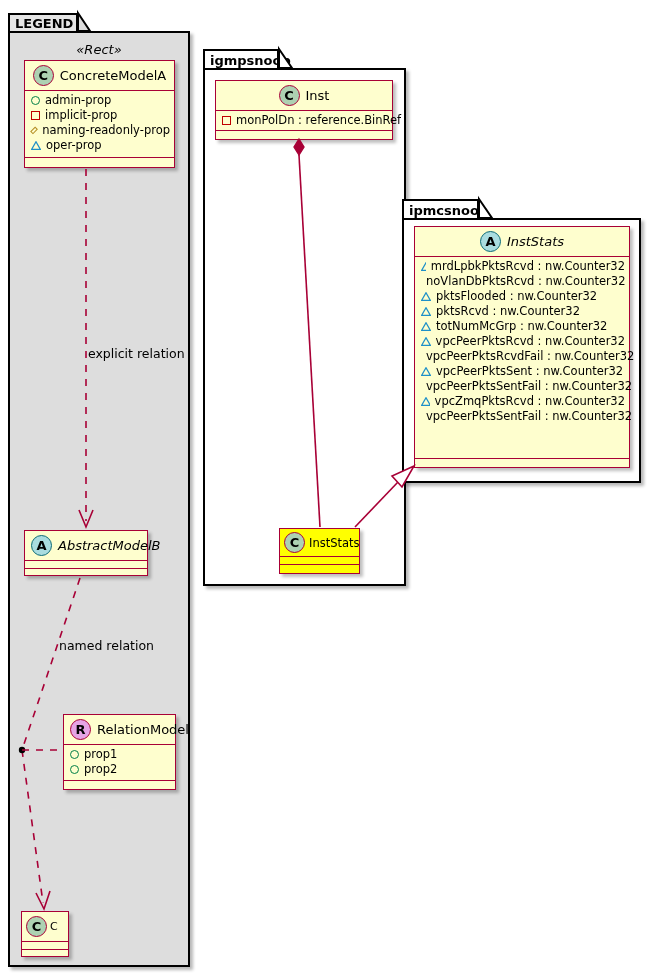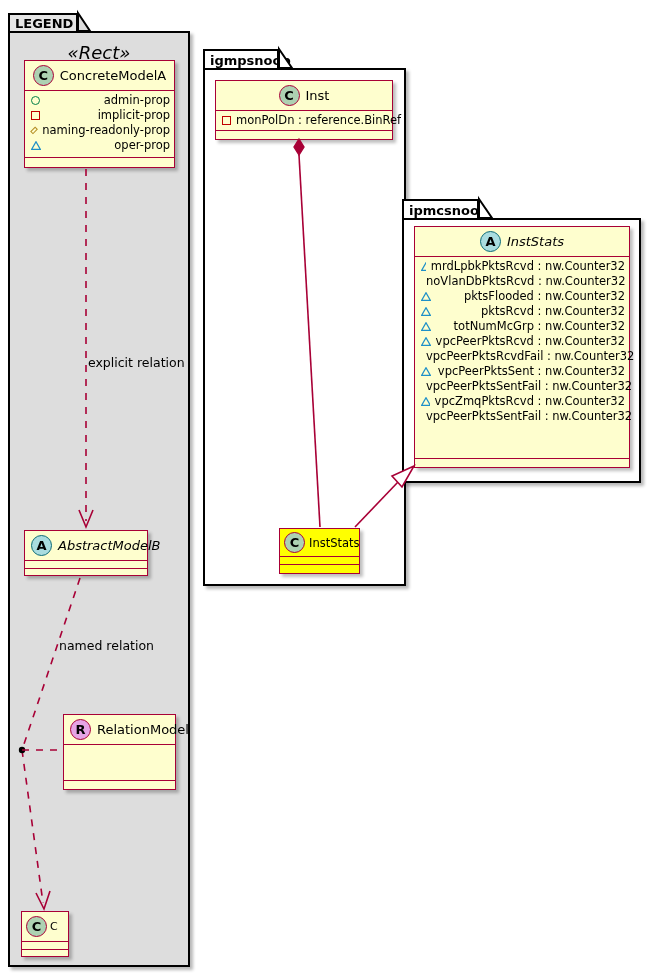--- a/index.html
+++ b/index.html
@@ -18,23 +18,23 @@
 
   
   .cls{position:absolute;box-sizing:border-box;border:1.5px solid #A80036;background:#FEFECE;
        box-shadow:3px 3px 3px rgba(0,0,0,0.25);}
   .cls.hl{background:#FFFF00;}
   .cls-title{display:flex;align-items:center;justify-content:center;gap:6px;
              padding:4px 8px;font-size:13px;color:#000;}
   .cls-sep{border-top:1.5px solid #A80036;}
   .cls-body{padding:2px 4px 2px 6px;}
   .attr{display:flex;align-items:center;gap:5px;font-size:11.5px;color:#000;
-        line-height:15px;white-space:nowrap;justify-content:space-between;}
-
-  .stereo{position:absolute;font-size:18px;font-style:italic;color:#000;text-align:center;}
+        line-height:15px;white-space:nowrap;}
+
+  .stereo{position:absolute;font-size:13px;font-style:italic;color:#000;text-align:center;}
 
   
   .badge{width:19px;height:19px;border-radius:50%;display:inline-flex;align-items:center;
          justify-content:center;font-size:13px;font-weight:bold;color:#000;flex:none;}
   .badge-C{background:#ADD1B2;border:1.5px solid #A80036;}
   .badge-A{background:#A9DCDF;border:1.5px solid #0C6B77;}
   .badge-R{background:#E5A4E5;border:1.5px solid #A80036;}
   .cls-name{font-size:13px;color:#000;}
   .cls-name.ital{font-style:italic;}
 
@@ -101,20 +101,30 @@
   <div class="cls-sep"></div>
   <div class="cls-sep" style="margin-top:7px;"></div>
 </div>
 
 <div class="cls" style="left:63px;top:714px;width:113px;height:76px;">
   <div class="cls-title" style="justify-content:flex-start;padding-left:6px;">
     <span class="badge badge-R">R</span>
     <span class="cls-name">RelationModel</span>
   </div>
   <div class="cls-sep"></div>
+  <div class="cls-body">
+    <div class="attr">
+      <span class="gl gl-circle"></span>
+      <span>prop1</span>
+    </div>
+    <div class="attr">
+      <span class="gl gl-circle"></span>
+      <span>prop2</span>
+    </div>
+  </div>
   <div class="cls-sep" style="position:absolute;left:0;right:0;bottom:8px;"></div>
 </div>
 
 <div class="cls" style="left:21px;top:911px;width:48px;height:46px;">
   <div class="cls-title" style="justify-content:flex-start;padding:4px 4px;gap:3px;">
     <span class="badge badge-C">C</span>
     <span class="cls-name" style="font-size:11px;">C</span>
   </div>
   <div class="cls-sep"></div>
   <div class="cls-sep" style="margin-top:7px;"></div>
@@ -251,14 +261,14 @@
 
    InstStats --&gt;
   <polygon points="299,139 304,147 299,155 294,147" fill="#A80036" stroke="#A80036" stroke-width="1.4"></polygon>
   <line x1="299" y1="155" x2="320" y2="527" stroke="#A80036" stroke-width="1.6"></line>
 
    ipmcsnoop InstStats (generalization, hollow triangle) --&gt;
   <line x1="355" y1="527" x2="398" y2="482" stroke="#A80036" stroke-width="1.6"></line>
   <polygon points="414,466 392,476 402,487" fill="#FFFFFF" stroke="#A80036" stroke-width="1.6"></polygon>
 </svg>
 
-<div class="lbl" style="left:88px;top:355px;">explicit relation</div>
+<div class="lbl" style="left:88px;top:346px;">explicit relation</div>
 <div class="lbl" style="left:59px;top:638px;">named relation</div>
 
 </body></html>

